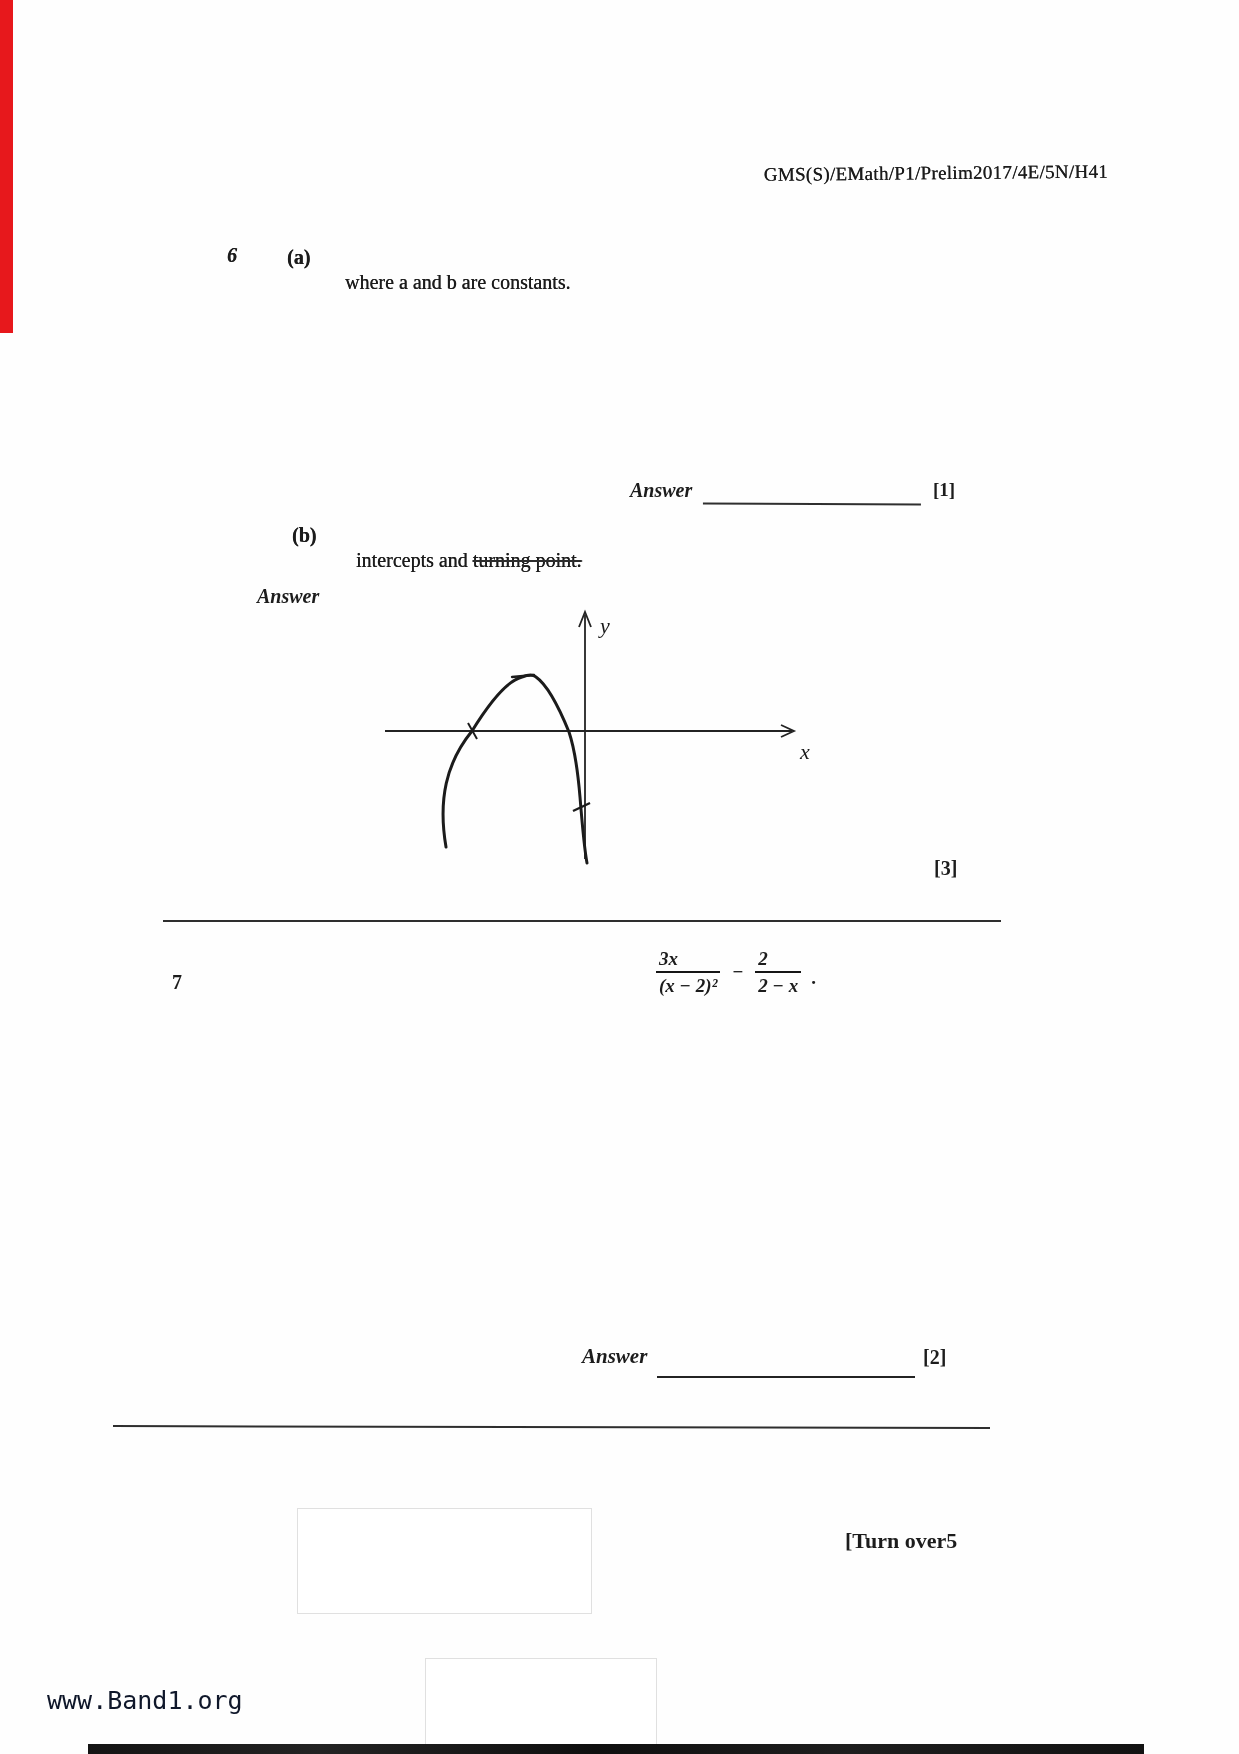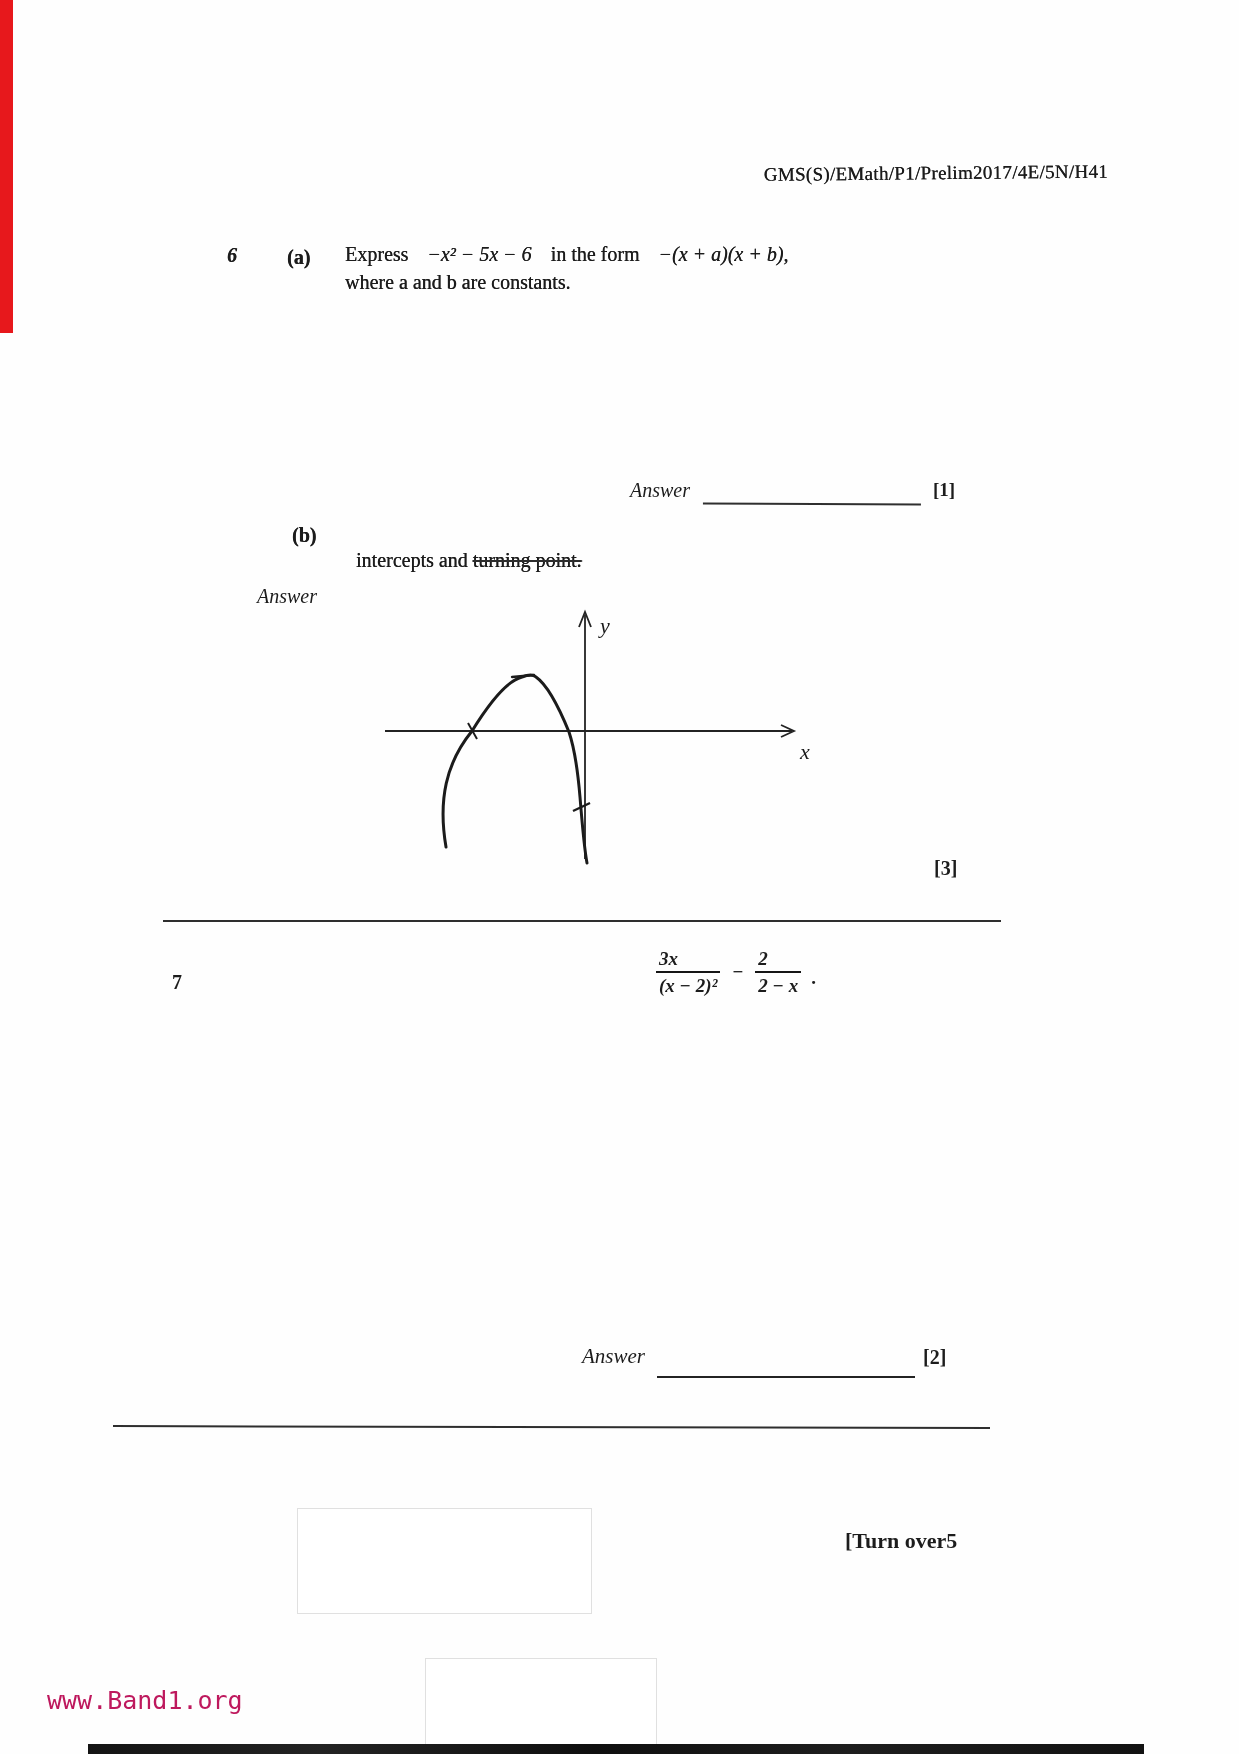--- a/index.html
+++ b/index.html
@@ -20,21 +20,21 @@
   .qtext{font-size:20px; text-shadow:.3px 0 0 currentColor; white-space:nowrap;}
   .mathit{font-style:italic;}
   .gap-l{margin-left:14px;} .gap-r{margin-right:14px;}
   .struck{text-decoration:line-through; text-decoration-thickness:2px; text-decoration-color:#2c2c2c;}
 
   #q6-num{left:227px;top:244px;font-size:20px;font-weight:bold;font-style:italic;}
   #q6a-label{left:287px;top:246px;font-size:20px;font-weight:bold;}
   #q6a-line1{left:345px;top:243px;}
   #q6a-line2{left:345px;top:271px;}
 
-  .answer-label{font-style:italic;font-weight:normal;font-size:20px;}
+  .answer-label{font-style:italic;font-weight:bold;font-size:20px;}
   #q6a-answer-label{left:630px;top:479px;}
   #q6a-blank{left:703px;top:480px;width:218px;height:23px;
     border-bottom:2px solid #2f2f2f;transform:rotate(0.2deg);}
   #q6a-marks{left:933px;top:479px;font-size:19px;font-weight:bold;}
 
   #q6b-label{left:292px;top:524px;font-size:20px;font-weight:bold;}
   #q6b-line1{left:356px;top:521px;}
   #q6b-line2{left:356px;top:549px;}
   #q6b-answer-label{left:257px;top:585px;}
 
@@ -60,45 +60,39 @@
   #q7-marks{left:923px;top:1346px;font-size:20px;font-weight:bold;}
 
   .ghost-box{border:1px solid #e0e0e0;background:#ffffff;}
   #ghost-box-1{left:297px;top:1508px;width:293px;height:104px;}
   #ghost-box-2{left:425px;top:1658px;width:230px;height:96px;border-bottom:none;}
 
   #turn-over-row{left:845px;top:1528px;display:flex;
     font-size:22px;font-weight:bold;white-space:nowrap;}
 
   #watermark{left:47px;top:1686px;font-family:"DejaVu Sans Mono", monospace;
-    font-size:25px;color:#be185d;}
+    font-size:25px;color:#0f172a;}
 
   #bottom-bar{left:88px;top:1744px;width:1056px;height:10px;
     background:linear-gradient(90deg,#141414 0%,#232323 22%,#0f0f0f 48%,#1e1e1e 72%,#121212 100%);}
 
   svg text{font-family:"Liberation Serif", serif;}
 </style>
 </head>
 <body>
 
 <div class="page">
 
   <div class="abs" id="red-stripe"></div>
 
   <div class="abs" id="header-code">GMS(S)/EMath/P1/Prelim2017/4E/5N/H41</div>
 
   <div class="abs qtext" id="q6-num">6</div>
   <div class="abs qtext" id="q6a-label">(a)</div>
 
-  <div class="abs qtext" id="q6a-line1">
-    <span>Express</span>
-    <span class="mathit gap-l gap-r">−x² − 5x − 6</span>
-    <span>in the form</span>
-    <span class="mathit gap-l">−(x + a)(x + b),</span>
-  </div>
   <div class="abs qtext" id="q6a-line2">where a and b are constants.</div>
 
   <div class="abs answer-label" id="q6a-answer-label">Answer</div>
   <div class="abs" id="q6a-blank"></div>
   <div class="abs" id="q6a-marks">[1]</div>
 
   <div class="abs qtext" id="q6b-label">(b)</div>
   <div class="abs qtext" id="q6b-line2">
     <span>intercepts and</span>
     <span class="struck">turning point.</span>

